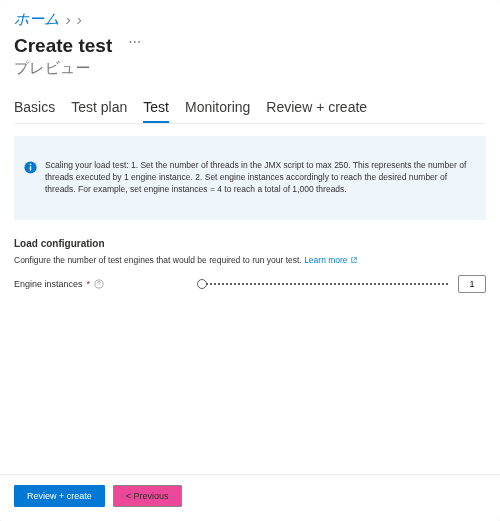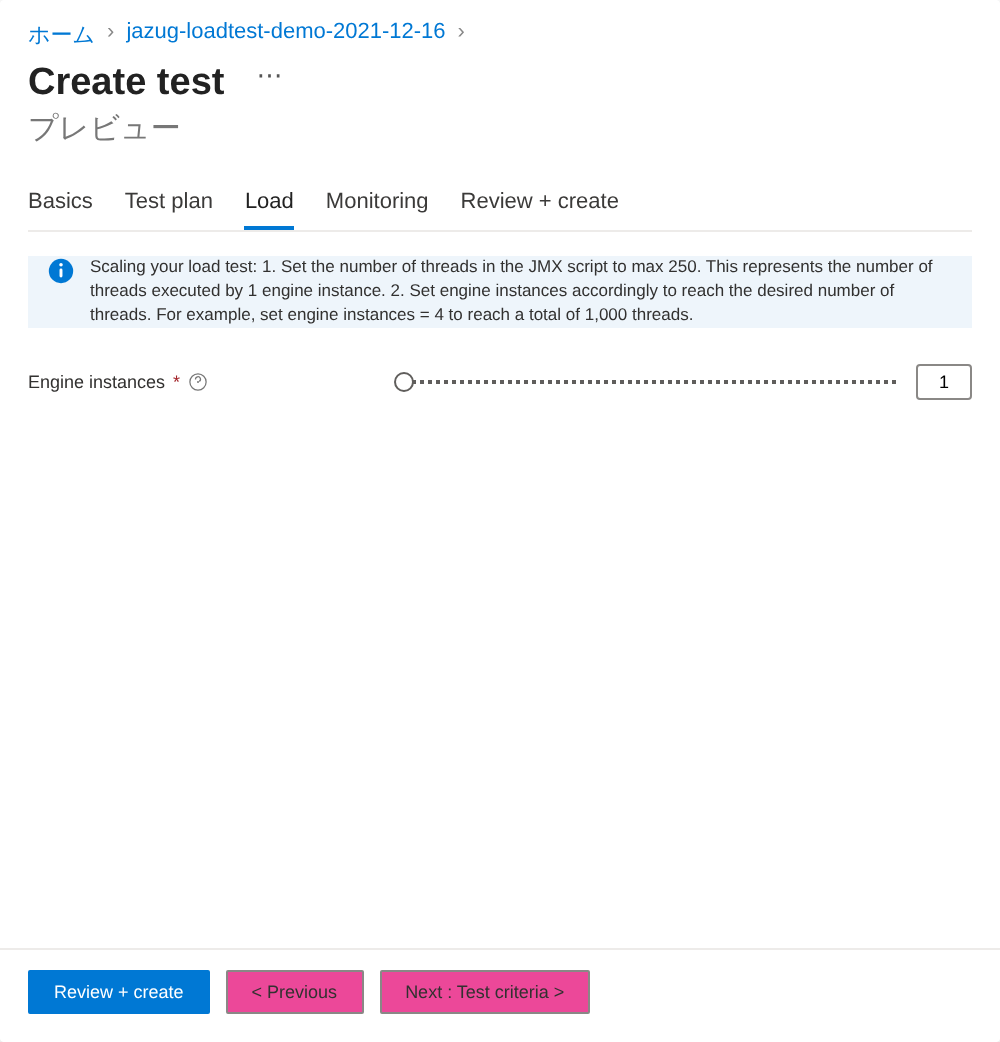--- a/index.html
+++ b/index.html
@@ -16,25 +16,26 @@
   .shadow-wrap {
     position: absolute;
     inset: 0;
     box-shadow: 0 4px 12px rgba(0,0,0,0.12), 0 0 2px rgba(0,0,0,0.08);
     border-radius: 2px;
     pointer-events: none;
   }
   .page { padding: 10px 14px 0 14px; }
   .breadcrumb {
     display: flex;
-    align-items: flex-start;
+    align-items: center;
     gap: 6px;
-    font-size: 11px;
+    font-size: 15px;
     color: #0078d4;
     margin-bottom: 6px;
+    font-style: italic;
   }
   .breadcrumb span.sep { color: #888; }
   .breadcrumb a { text-decoration: none; color: #0078d4; cursor: pointer; }
   .title-row { display: flex; align-items: flex-start; gap: 12px; }
   h1 {
     font-size: 19px;
     font-weight: 600;
     color: #222;
     margin-bottom: 2px;
   }
@@ -42,38 +43,38 @@
   .subtitle {
     font-size: 15px;
     color: #777;
     margin-bottom: 16px;
   }
   .tabs {
     display: flex;
     gap: 16px;
     border-bottom: 1px solid #edebe9;
     margin-bottom: 12px;
-    font-size: 11px;
+    font-size: 14px;
   }
   .tab {
     padding: 5px 0 6px 0;
     color: #3b3a39;
     cursor: pointer;
     border-bottom: 2px solid transparent;
   }
   .tab.active {
     border-bottom: 2px solid #0078d4;
     color: #222;
     font-weight: 400;
   }
   .info-box {
     background: #eef5fb;
     display: flex;
     gap: 8px;
-    padding: 0 10px;
+    padding: 24px 10px;
     margin-bottom: 18px;
     font-size: 8.5px;
     line-height: 1.4;
     color: #323130;
   }
   .info-icon {
     flex: 0 0 13px;
     width: 13px;
     height: 13px;
     margin-top: 1px;
@@ -158,47 +159,52 @@
     font-weight: 500;
   }
 </style>
 </head>
 <body>
 
 <div class="page">
   <nav class="breadcrumb">
     <a>ホーム</a>
     <span class="sep">›</span>
-    <a>jazug-loadtest-demo-2021-12-16</a>
     <span class="sep">›</span>
   </nav>
 
   <div class="title-row">
     <h1>Create test</h1>
     <span class="ellipsis-btn">⋯</span>
   </div>
   <div class="subtitle">プレビュー</div>
 
   <div class="tabs">
     <div class="tab">Basics</div>
     <div class="tab">Test plan</div>
-    <div class="tab active">Load</div>
+    <div class="tab active">Test</div>
     <div class="tab">Monitoring</div>
     <div class="tab">Review + create</div>
   </div>
 
   <div class="info-box">
     <svg class="info-icon" viewBox="0 0 16 16">
       <circle cx="8" cy="8" r="7.5" fill="#0078d4"></circle>
       <rect x="7.1" y="6.5" width="1.8" height="5.5" fill="#fff" rx="0.9"></rect>
       <circle cx="8" cy="4.2" r="1.1" fill="#fff"></circle>
     </svg>
     <div>Scaling your load test: 1. Set the number of threads in the JMX script to max 250. This represents the number of threads executed by 1 engine instance. 2. Set engine instances accordingly to reach the desired number of threads. For example, set engine instances = 4 to reach a total of 1,000 threads.</div>
   </div>
 
+  <div class="section-title">Load configuration</div>
+  <div class="section-desc">
+    <span>Configure the number of test engines that would be required to run your test. </span><a><span>Learn more</span>&nbsp;<svg class="ext-icon" viewBox="0 0 12 12">
+          <path fill="none" stroke="#0078d4" stroke-width="1" d="M4.5 2.5H2.5v7h7v-2M6 2.5h3.5V6M9.5 2.5 5.5 6.5"></path>
+        </svg></a>
+  </div>
 
   <div class="field-row">
     <div class="field-label">
       <span>Engine instances</span>
       <span class="req">*</span>
       <svg class="help-icon" viewBox="0 0 16 16">
         <circle cx="8" cy="8" r="6.5" fill="none" stroke="#777" stroke-width="1"></circle>
         <circle cx="8" cy="8" r="0.8" fill="#777"></circle>
         <path d="M6 6 a2 2 0 1 1 3 1.5" fill="none" stroke="#777"></path>
       </svg>
@@ -208,16 +214,15 @@
         <div class="slider-thumb"></div>
       </div>
       <input class="num-input" value="1" style="">
     </div>
   </div>
 </div>
 
 <div class="footer">
   <button class="btn primary">Review + create</button>
   <button class="btn">&lt;  Previous</button>
-  <button class="btn">Next : Test criteria  &gt;</button>
 </div>
 
 <div class="shadow-wrap"></div>
 
 </body></html>

